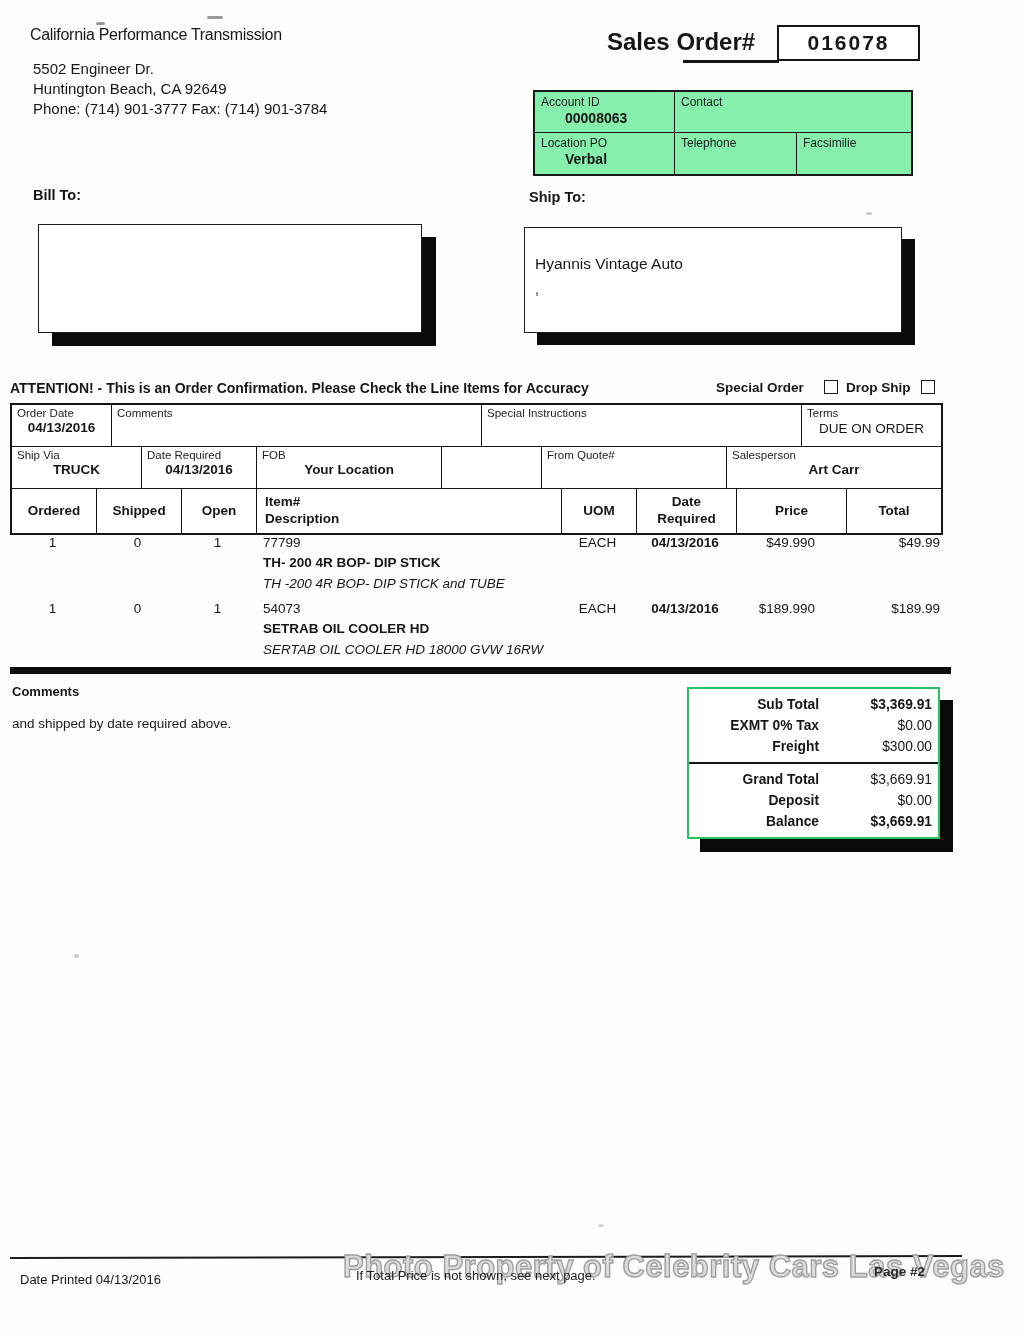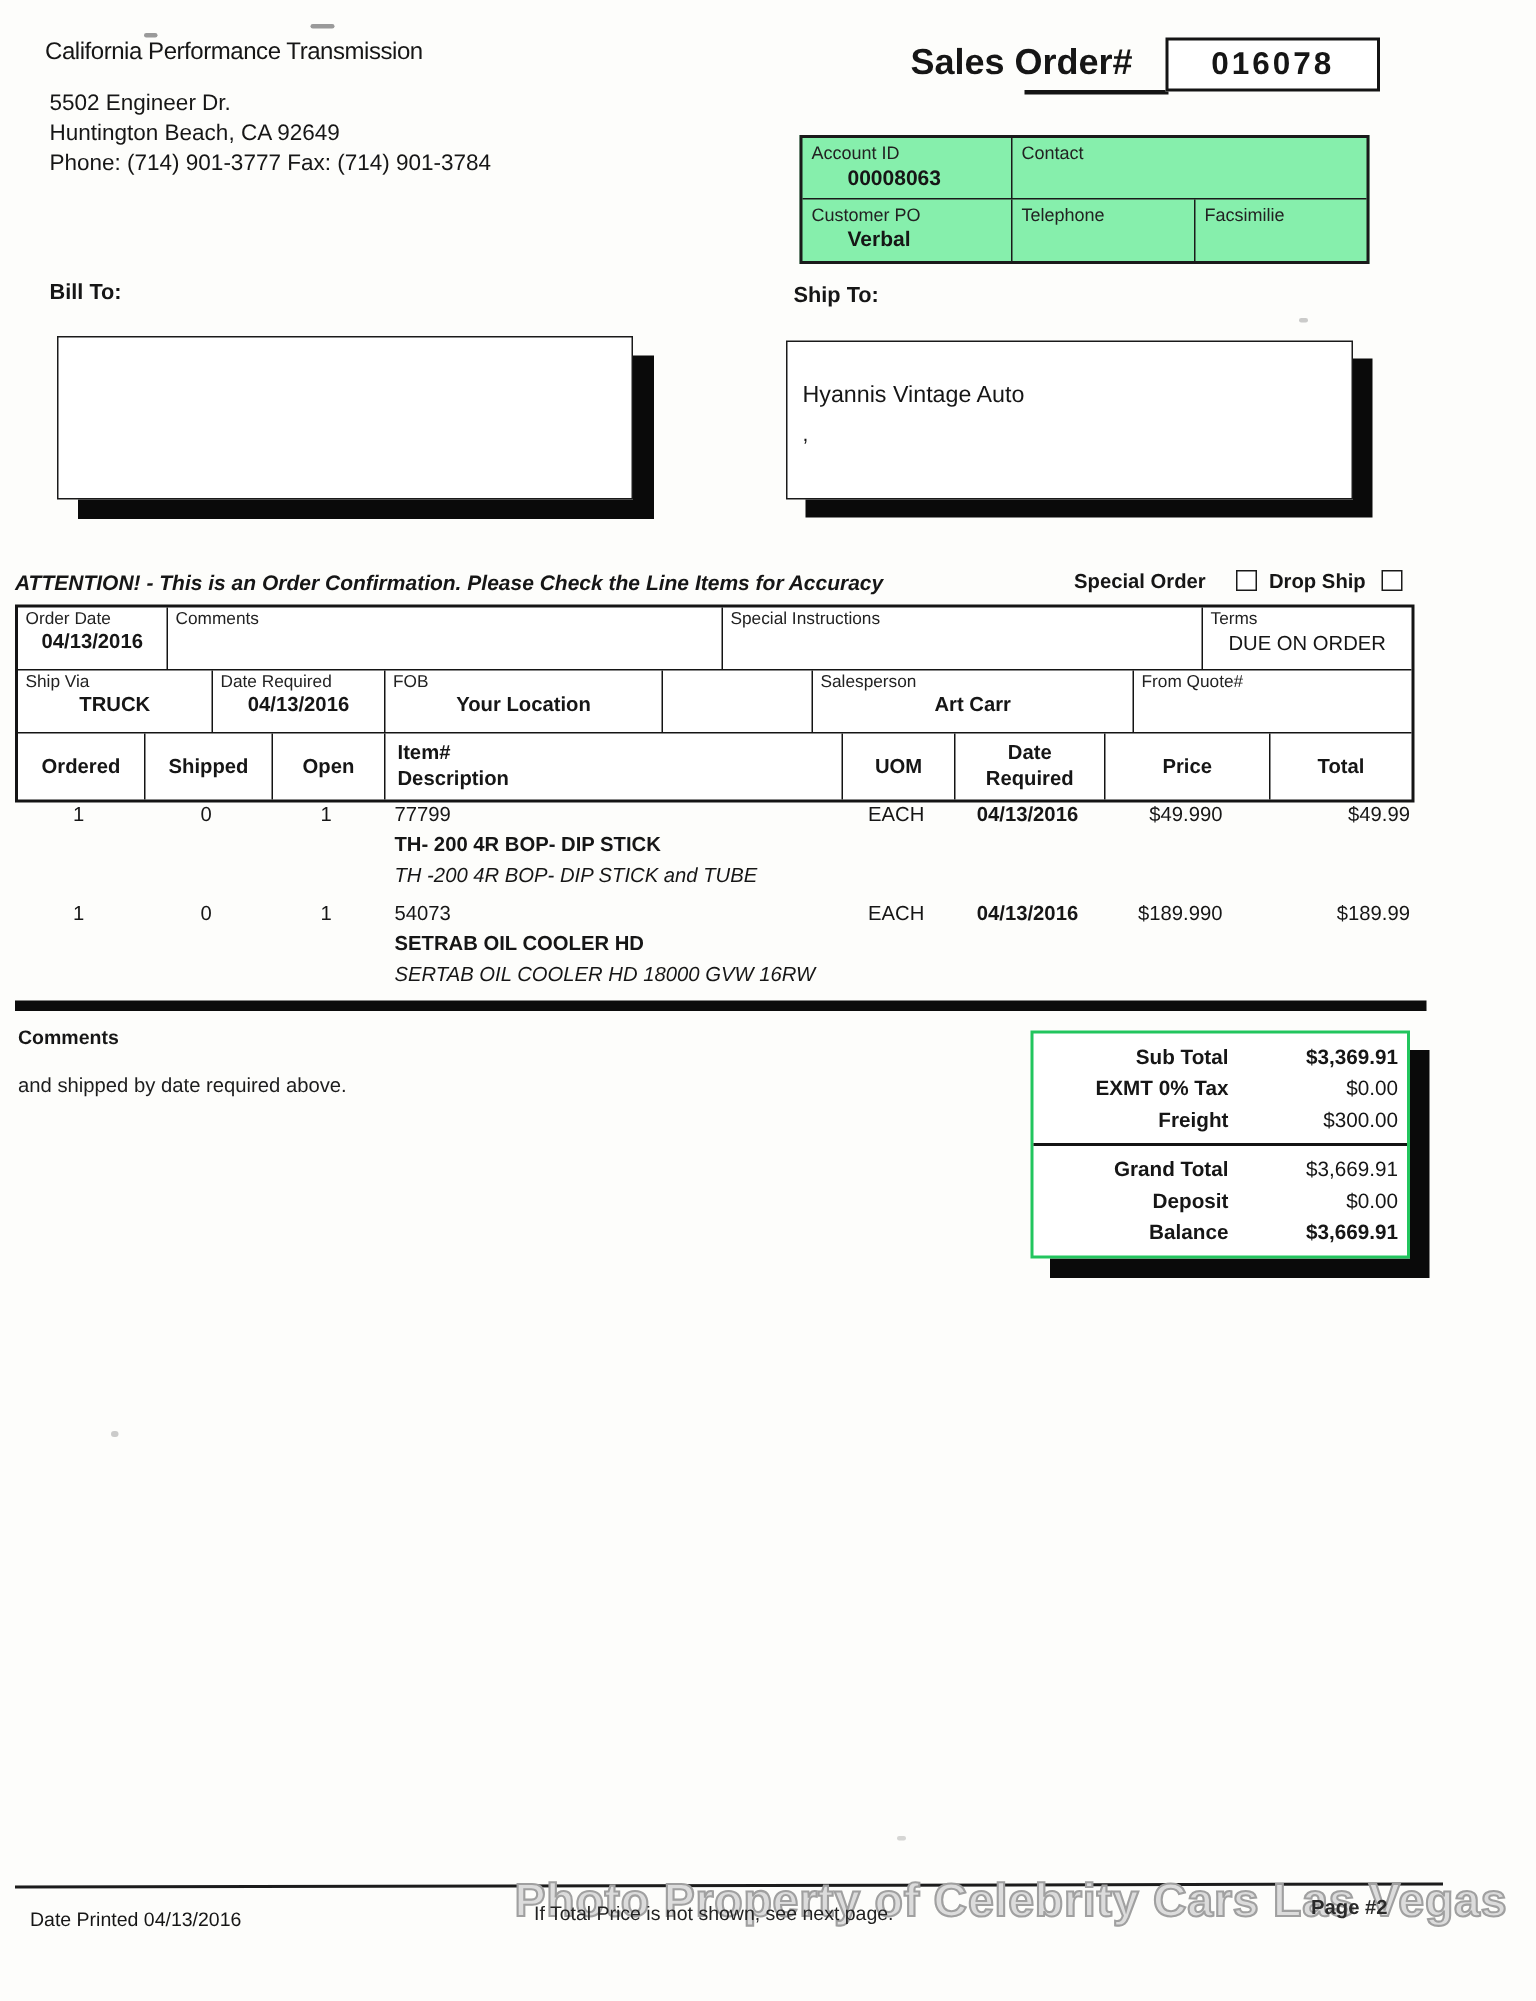--- a/index.html
+++ b/index.html
@@ -33,21 +33,21 @@
   .lbl { display:block; font-size:12px; color:#222; }
   .acct-val { display:block; font-size:14px; font-weight:bold; margin:1px 0 0 24px; }
 
   
   .section-label { font-size:14.5px; font-weight:bold; }
   .addr-box { border:1.8px solid #1a1a1a; background:#fff; box-shadow:14px 13px 0 0 #0a0a0a; }
   .ship-text { margin:27px 0 0 10px; font-size:15.5px; }
   .ship-mark { margin:8px 0 0 10px; font-size:14px; }
 
   
-  .attention { left:10px; top:380px; font-size:14px; font-weight:bold; font-style:italic; }
+  .attention { left:10px; top:380px; font-size:14px; font-weight:bold; }
   .chk-label { font-size:13.5px; font-weight:bold; }
   .chk { width:14px; height:14px; border:1.8px solid #1a1a1a; background:#fff; }
 
   
   .bands { left:10px; top:403px; width:933px; border:2px solid #141414; background:#fff; }
   .band { display:flex; height:42px; border-bottom:1.6px solid #141414; }
   .band:last-child { border-bottom:none; }
   .band.hdr { height:44px; }
   .cell { position:relative; padding:2px 5px; border-right:1.6px solid #141414; }
   .cell:last-child { border-right:none; }
@@ -126,21 +126,21 @@
         <span class="lbl">Account ID</span>
         <span class="acct-val">00008063</span>
       </div>
       <div class="acct-cell" style="flex:1;">
         <span class="lbl">Contact</span>
         <span class="acct-val"></span>
       </div>
     </div>
     <div class="acct-row">
       <div class="acct-cell" style="flex:0 0 140px;">
-        <span class="lbl">Customer PO</span>
+        <span class="lbl">Location PO</span>
         <span class="acct-val">Verbal</span>
       </div>
       <div class="acct-cell" style="flex:0 0 122px;">
         <span class="lbl">Telephone</span>
         <span class="acct-val"></span>
       </div>
       <div class="acct-cell" style="flex:1;">
         <span class="lbl">Facsimilie</span>
         <span class="acct-val"></span>
       </div>
@@ -190,27 +190,27 @@
       </div>
       <div class="cell" style="flex:0 0 115px;">
         <span class="lbl">Date Required</span>
         <span class="val">04/13/2016</span>
       </div>
       <div class="cell" style="flex:0 0 185px;">
         <span class="lbl">FOB</span>
         <span class="val">Your Location</span>
       </div>
       <div class="cell" style="flex:0 0 100px;"></div>
+      <div class="cell" style="flex:0 0 185px;">
+        <span class="lbl">From Quote#</span>
+        <span class="val"></span>
+      </div>
       <div class="cell" style="flex:1;">
         <span class="lbl">Salesperson</span>
         <span class="val">Art Carr</span>
-      </div>
-      <div class="cell" style="flex:0 0 185px;">
-        <span class="lbl">From Quote#</span>
-        <span class="val"></span>
       </div>
     </div>
     <div class="band hdr">
       <div class="hcell" style="flex:0 0 85px;">Ordered</div>
       <div class="hcell" style="flex:0 0 85px;">Shipped</div>
       <div class="hcell" style="flex:0 0 75px;">Open</div>
       <div class="hcell left" style="flex:0 0 305px;">
         <span>Item#</span>
         <span>Description</span>
       </div>

